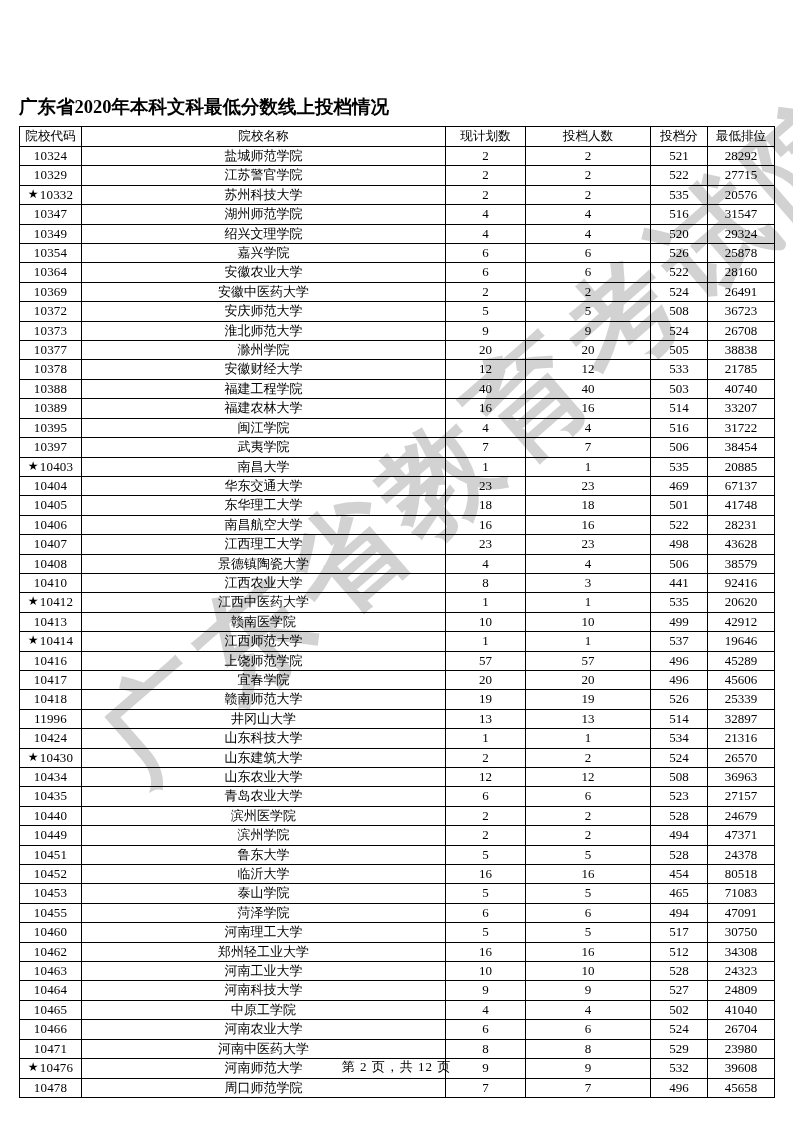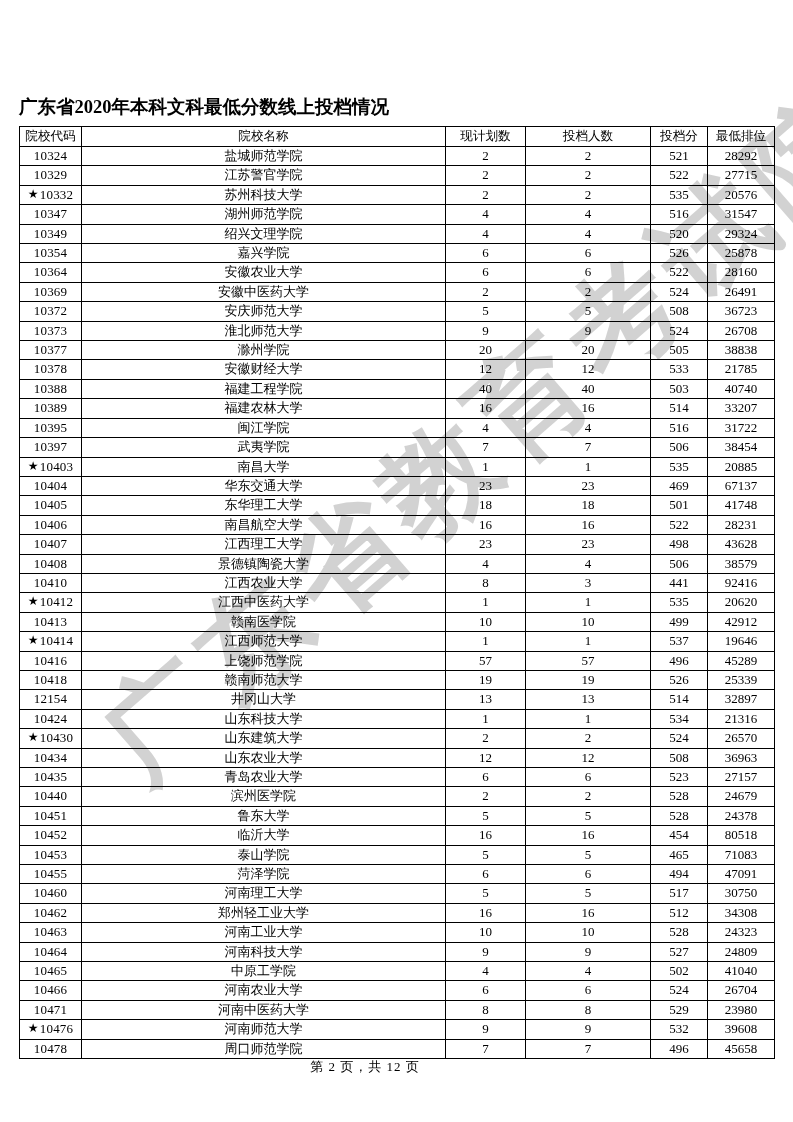--- a/index.html
+++ b/index.html
@@ -115,21 +115,21 @@
     line-height: 1;
     vertical-align: 1px;
     margin-right: 1px;
   }
 
   
   #page-footer {
     position: absolute;
     left: 0;
     top: 1059px;
-    width: 730px;
+    width: 793px;
     text-align: center;
     font-size: 13px;
     line-height: 16px;
     letter-spacing: 1px;
     z-index: 10;
   }
 </style>
 </head>
 <body>
 
@@ -371,29 +371,37 @@
         </tr>
         <tr>
           <td class="cell-code"><span>10416</span></td>
           <td>上饶师范学院</td>
           <td>57</td>
           <td>57</td>
           <td>496</td>
           <td>45289</td>
         </tr>
         <tr>
+          <td class="cell-code"><span>10417</span></td>
+          <td>宜春学院</td>
+          <td>20</td>
+          <td>20</td>
+          <td>496</td>
+          <td>45606</td>
+        </tr>
+        <tr>
           <td class="cell-code"><span>10418</span></td>
           <td>赣南师范大学</td>
           <td>19</td>
           <td>19</td>
           <td>526</td>
           <td>25339</td>
         </tr>
         <tr>
-          <td class="cell-code"><span>12154</span></td>
+          <td class="cell-code"><span>11996</span></td>
           <td>井冈山大学</td>
           <td>13</td>
           <td>13</td>
           <td>514</td>
           <td>32897</td>
         </tr>
         <tr>
           <td class="cell-code"><span>10424</span></td>
           <td>山东科技大学</td>
           <td>1</td>
@@ -427,20 +435,28 @@
         </tr>
         <tr>
           <td class="cell-code"><span>10440</span></td>
           <td>滨州医学院</td>
           <td>2</td>
           <td>2</td>
           <td>528</td>
           <td>24679</td>
         </tr>
         <tr>
+          <td class="cell-code"><span>10449</span></td>
+          <td>滨州学院</td>
+          <td>2</td>
+          <td>2</td>
+          <td>494</td>
+          <td>47371</td>
+        </tr>
+        <tr>
           <td class="cell-code"><span>10451</span></td>
           <td>鲁东大学</td>
           <td>5</td>
           <td>5</td>
           <td>528</td>
           <td>24378</td>
         </tr>
         <tr>
           <td class="cell-code"><span>10452</span></td>
           <td>临沂大学</td>

